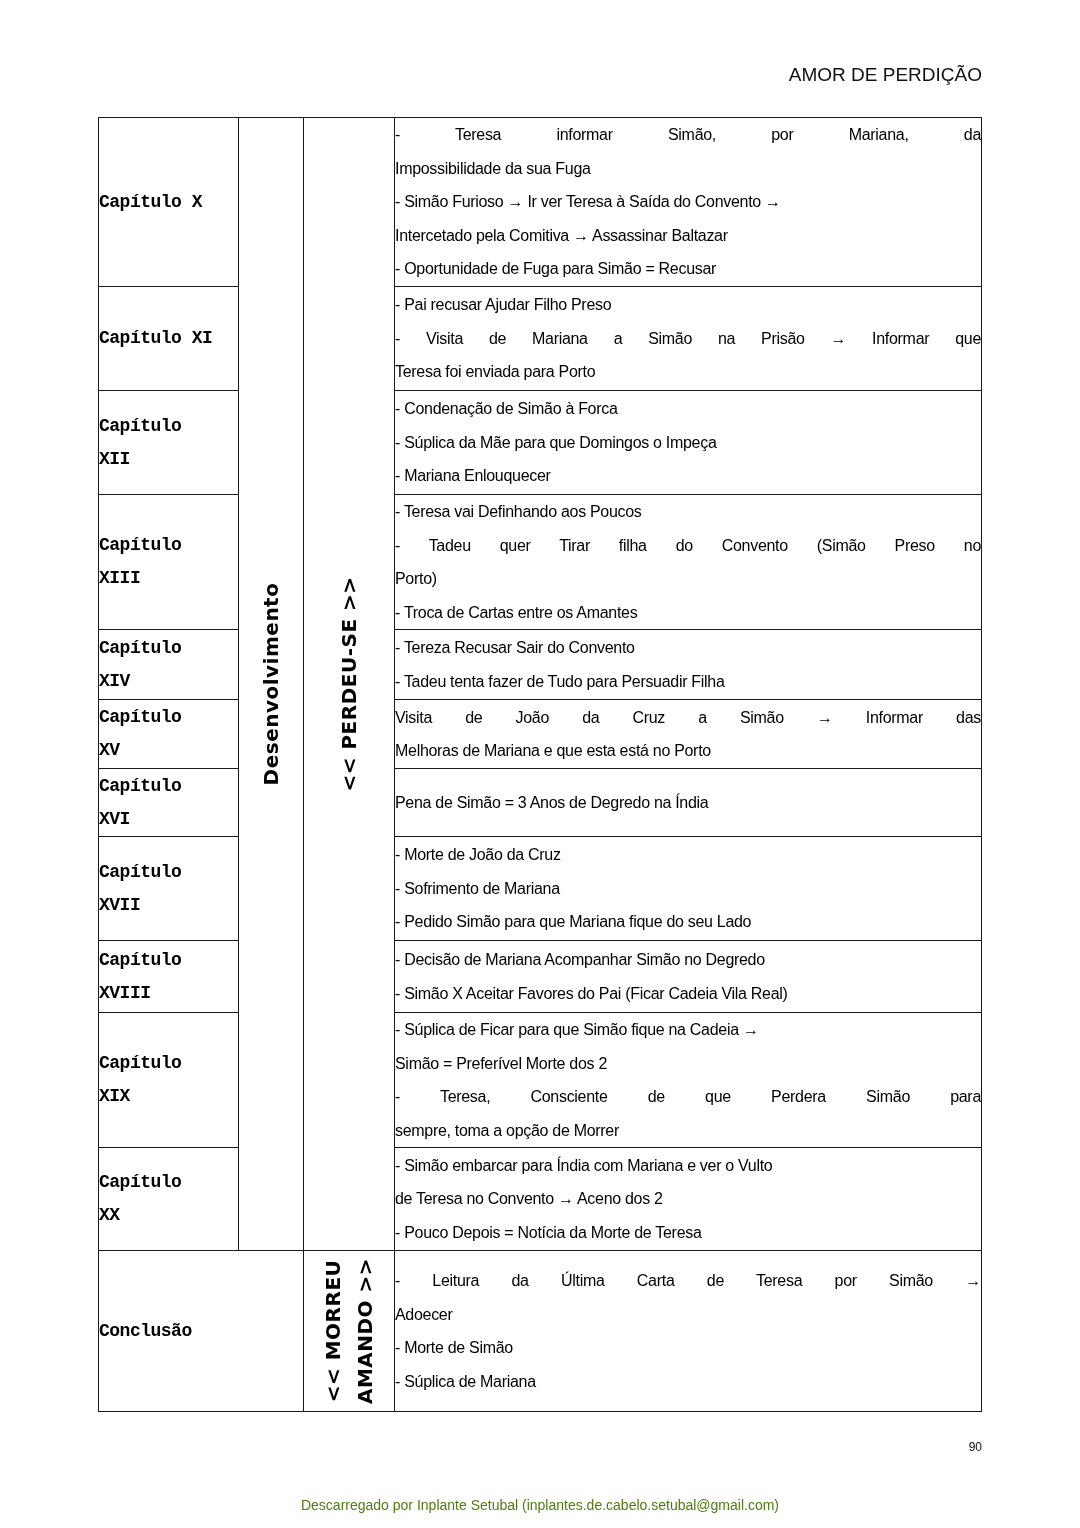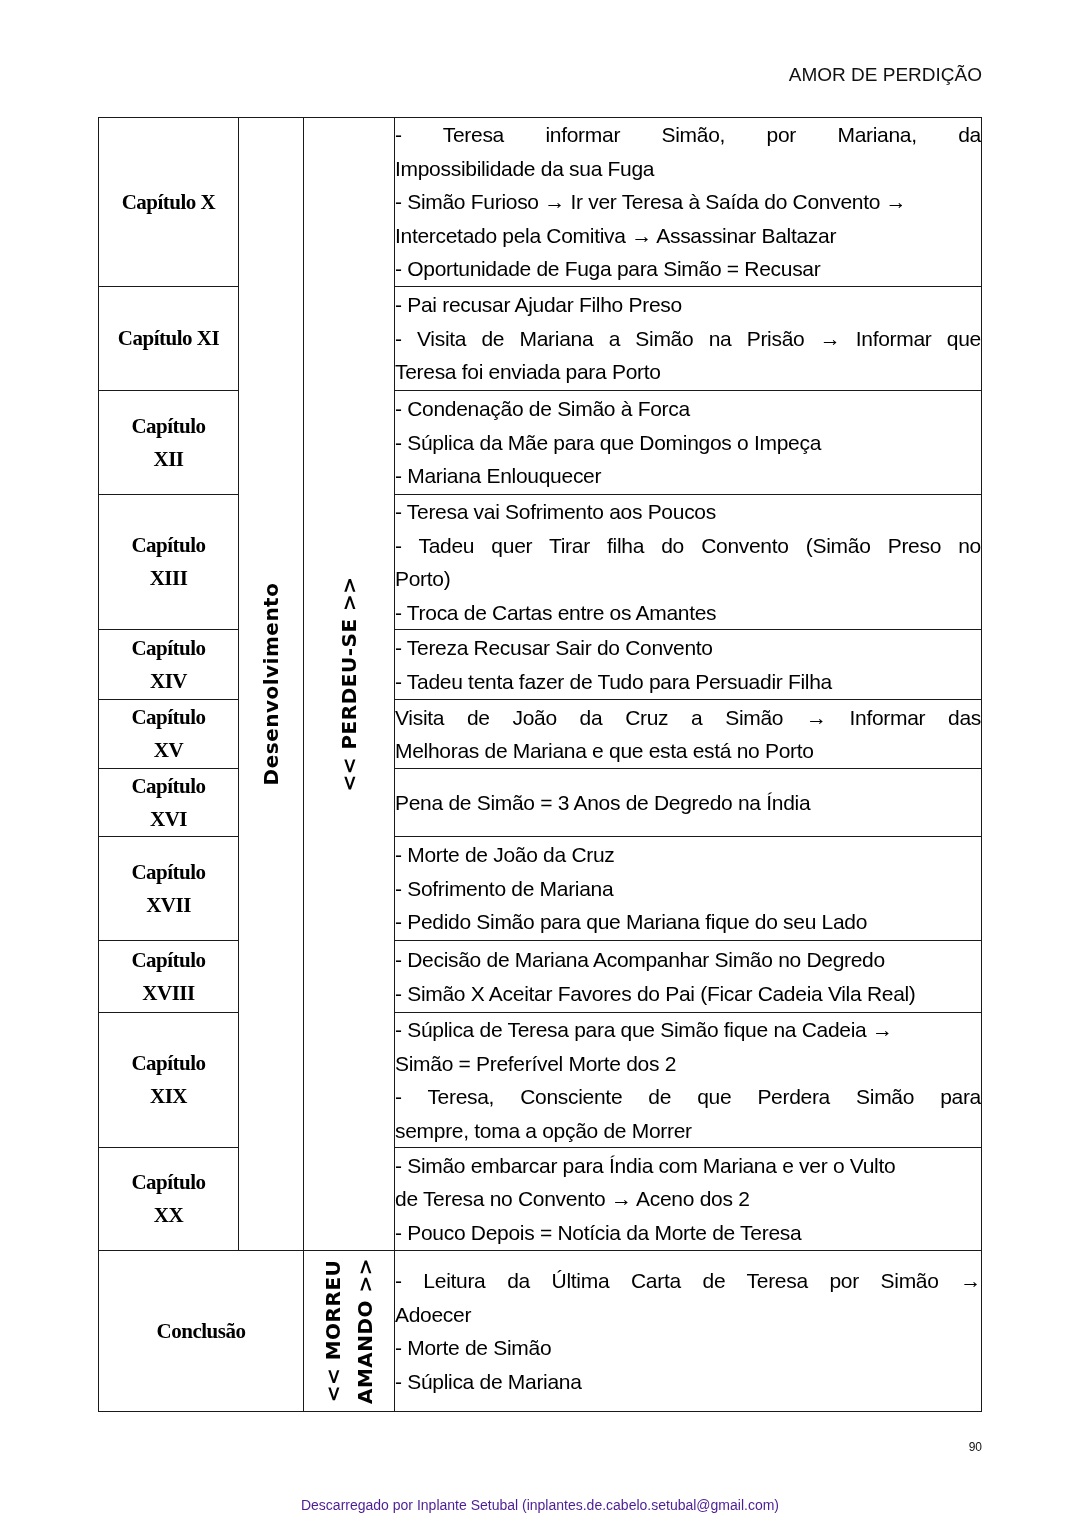--- a/index.html
+++ b/index.html
@@ -13,36 +13,36 @@
 
     table.summary { position: absolute; left: 98px; top: 117px; width: 883px;
                     border-collapse: collapse; table-layout: fixed; }
     table.summary td { border: 1.6px solid #1a1a1a; padding: 0; vertical-align: middle; }
 
     col.c-chapter { width: 140px; }
     col.c-part { width: 65px; }
     col.c-theme { width: 91px; }
     col.c-events { width: 587px; }
 
-    td.chapter { text-align: center; font-weight: bold; font-size: 21px; line-height: 33px;
-                 font-family: Liberation Serif, serif; letter-spacing: -0.5px; }
-    td.events { padding: 0 9px 0 9px; font-size: 21px; line-height: 33.5px;
+    td.chapter { font-weight: bold; font-size: 18px; line-height: 33px;
+                 font-family: Liberation Mono, monospace; letter-spacing: -0.5px; }
+    td.events { padding: 0 9px 0 9px; font-size: 16px; line-height: 33.5px;
                 font-family: "Liberation Sans", sans-serif; letter-spacing: -0.3px; }
     td.events .line { display: block; }
     td.events .line.justify { text-align: justify; text-align-last: justify; }
 
     td.vert { position: relative; }
     .vtext { position: absolute; left: 50%; top: 50%; transform: translate(-50%, -50%) rotate(-90deg);
              white-space: nowrap; font-weight: bold; font-family: "DejaVu Sans", sans-serif;
              font-size: 20px; letter-spacing: 0.5px; }
     .vtext.two { line-height: 32px; text-align: center; }
 
     .page-number { position: absolute; right: 98px; top: 1440px; font-size: 12px; color: #111; }
     .footer-note { position: absolute; left: 0; width: 1080px; top: 1497px; text-align: center;
-                   font-size: 14px; color: #4c1d95; font-family: "Liberation Sans", sans-serif; }
+                   font-size: 14px; color: #4d7c0f; font-family: "Liberation Sans", sans-serif; }
   </style>
 </head>
 <body>
 
 <div class="page">
 
   <div class="running-header">AMOR DE PERDIÇÃO</div>
 
   <table class="summary">
     <colgroup>
@@ -94,21 +94,21 @@
           <span class="line">- Mariana Enlouquecer</span>
         </td>
       </tr>
 
       <tr style="height:134px">
         <td class="chapter">
           <span style="display:block">Capítulo</span>
           <span style="display:block">XIII</span>
         </td>
         <td class="events">
-          <span class="line">- Teresa vai Sofrimento aos Poucos</span>
+          <span class="line">- Teresa vai Definhando aos Poucos</span>
           <span class="line justify">- Tadeu quer Tirar filha do Convento (Simão Preso no</span>
           <span class="line">Porto)</span>
           <span class="line">- Troca de Cartas entre os Amantes</span>
         </td>
       </tr>
 
       <tr style="height:70px">
         <td class="chapter">
           <span style="display:block">Capítulo</span>
           <span style="display:block">XIV</span>
@@ -162,21 +162,21 @@
           <span class="line">- Simão X Aceitar Favores do Pai (Ficar Cadeia Vila Real)</span>
         </td>
       </tr>
 
       <tr style="height:135px">
         <td class="chapter">
           <span style="display:block">Capítulo</span>
           <span style="display:block">XIX</span>
         </td>
         <td class="events">
-          <span class="line">- Súplica de Teresa para que Simão fique na Cadeia →</span>
+          <span class="line">- Súplica de Ficar para que Simão fique na Cadeia →</span>
           <span class="line">Simão = Preferível Morte dos 2</span>
           <span class="line justify">- Teresa, Consciente de que Perdera Simão para</span>
           <span class="line">sempre, toma a opção de Morrer</span>
         </td>
       </tr>
 
       <tr style="height:103px">
         <td class="chapter">
           <span style="display:block">Capítulo</span>
           <span style="display:block">XX</span>

